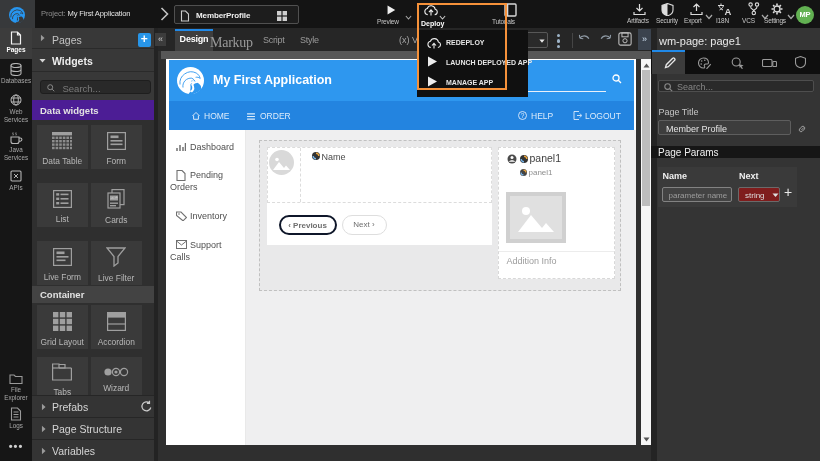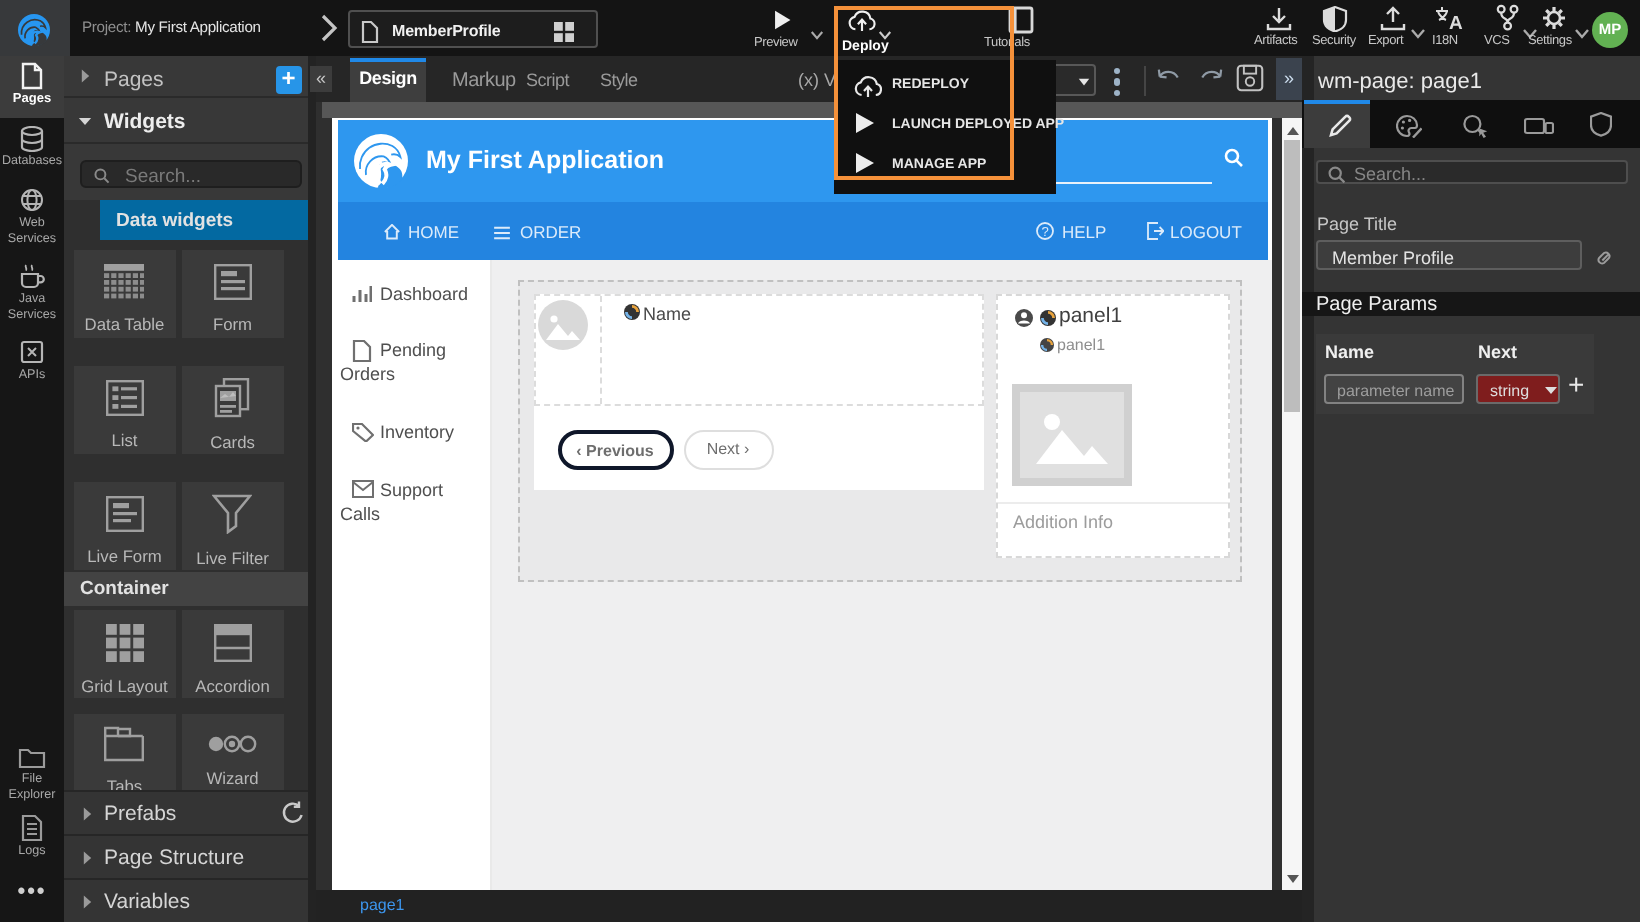--- a/index.html
+++ b/index.html
@@ -155,21 +155,21 @@
   </div>
   <div class="abs" style="left:0;top:43px;width:126px;height:29px;background:#383838;border-top:1px solid #2a2a2a;">
     <div class="abs" style="left:7.5px;top:7.5px;width:111px;height:14.5px;background:#292929;border:1px solid #1e1e1e;border-radius:3px;">
       <svg class="abs" style="left:6px;top:3.5px;" width="8" height="8" viewBox="0 0 9 9">
           <circle cx="3.6" cy="3.6" r="2.8" fill="none" stroke="#8a8a8a" stroke-width="1.1"></circle>
           <path d="M5.8 5.8 L8.2 8.2" stroke="#8a8a8a" stroke-width="1.1"></path>
         </svg>
       <div class="abs" style="left:22px;top:2px;font-size:9.5px;color:#7a7a7a;">Search...</div>
     </div>
   </div>
-  <div class="abs" style="left:0;top:72px;width:126px;height:20px;background:#0369a1;margin-left:18px;">
+  <div class="abs" style="left:0;top:72px;width:126px;height:20px;background:#4c1d95;">
     <div class="abs" style="left:8px;top:4.5px;font-size:9.5px;font-weight:bold;color:#e2e2e2;">Data widgets</div>
   </div>
 
   <div class="abs wcard" style="left:4.5px;top:96.5px;">
     <svg style="margin:7px auto 0;" width="20" height="18" viewBox="0 0 20 18">
         <g fill="#9f9f9f">
           <rect x="0" y="0" width="20" height="3.4"></rect>
         </g>
         <g fill="#8c8c8c">
     <rect x="0" y="4.6" width="2.6" height="2.4"></rect>
@@ -313,21 +313,21 @@
     <div class="abs" style="left:20px;top:4.5px;font-size:10.5px;color:#d5d5d5;">Variables</div>
   </div>
   <div class="abs" style="left:121.5px;top:0;width:4.5px;height:433px;background:#232323;"></div>
 </div>
 
 <div class="abs" id="center" style="left:158px;top:28px;width:499px;height:433px;background:#2f2f2f;">
 
   <div class="abs" style="left:0;top:0;width:499px;height:22.5px;background:#262626;">
     <div class="abs" style="left:-3px;top:5px;width:11px;height:13px;background:#3c3c3c;color:#c9c9c9;font-size:9px;text-align:center;line-height:12px;">«</div>
     <div class="abs" style="left:17px;top:1px;width:38px;height:21.5px;background:#3e3e3e;border-top:2.5px solid #2089e8;color:#fff;font-size:9px;letter-spacing:-0.2px;font-weight:bold;text-align:center;line-height:17px;">Design</div>
-    <div class="abs" style="left:68px;top:7px;font-size:10px;letter-spacing:-0.25px;color:#9a9a9a;">Markup</div>
+    <div class="abs" style="left:52px;top:7px;font-size:14px;letter-spacing:-0.25px;color:#9a9a9a;font-family:Liberation Serif, serif;">Markup</div>
     <div class="abs" style="left:105px;top:7px;font-size:9px;letter-spacing:-0.25px;color:#9a9a9a;">Script</div>
     <div class="abs" style="left:142px;top:7px;font-size:9px;letter-spacing:-0.25px;color:#9a9a9a;">Style</div>
     <div class="abs" style="left:241px;top:7px;font-size:9px;color:#a8a8a8;">(x) Variables</div>
     <div class="abs" style="left:340px;top:4px;width:50px;height:16px;background:#2a2a2a;border:1px solid #585858;border-radius:2px;">
       <svg class="abs" style="left:40px;top:6px;" width="6" height="4.5" viewBox="0 0 8 6">
           <path d="M0.5 0.5 L4 5 L7.5 0.5 Z" fill="#e6e6e6"></path>
         </svg>
     </div>
     <div class="abs" style="left:399px;top:6px;width:4px;height:16px;">
       <div style="width:3.4px;height:3.4px;border-radius:50%;background:#9db3c7;margin-bottom:2px;"></div>
@@ -471,23 +471,20 @@
   <div class="abs" style="left:483px;top:30.5px;width:9.5px;height:386.5px;background:#f6f6f6;">
     <svg class="abs" style="left:1.5px;top:4px;" width="7" height="5" viewBox="0 0 7 5">
         <path d="M0.5 4.5 L3.5 0.5 L6.5 4.5 Z" fill="#555"></path>
       </svg>
     <div class="abs" style="left:1px;top:11px;width:7.5px;height:136px;background:#bdbdbd;"></div>
     <svg class="abs" style="left:1.5px;top:378px;" width="7" height="5" viewBox="0 0 7 5">
         <path d="M0.5 0.5 L6.5 0.5 L3.5 4.5 Z" fill="#555"></path>
       </svg>
   </div>
 
-  <div class="abs" style="left:0;top:417px;width:493px;height:16px;background:#222;">
-    <div class="abs" style="left:22px;top:3px;font-size:8px;color:#3c96ee;">page1</div>
-  </div>
 </div>
 
 <div class="abs" id="rightpanel" style="left:651px;top:28px;width:169px;height:433px;background:#343434;">
   <div class="abs" style="left:0;top:0;width:6px;height:433px;background:#242424;"></div>
   <div class="abs" style="left:8px;top:7px;font-size:11px;color:#e9e9e9;">wm-page: page1</div>
   <div class="abs" style="left:0;top:21.5px;width:169px;height:24px;background:#0f0f0f;">
     <div class="abs" style="left:1px;top:0;width:33px;height:24px;background:#3c3c3c;border-top:2px solid #2089e8;"></div>
     <svg class="abs" style="left:13px;top:6px;" width="12" height="13" viewBox="0 0 12 13">
         <path d="M1.5 11.5 L2.3 8.7 L8.7 2.3 A1.1 1.1 0 0 1 10.3 2.3 L10.7 2.7 A1.1 1.1 0 0 1 10.7 4.3 L4.3 10.7 Z" fill="none" stroke="#e8e8e8" stroke-width="1.3"></path>
       </svg>

